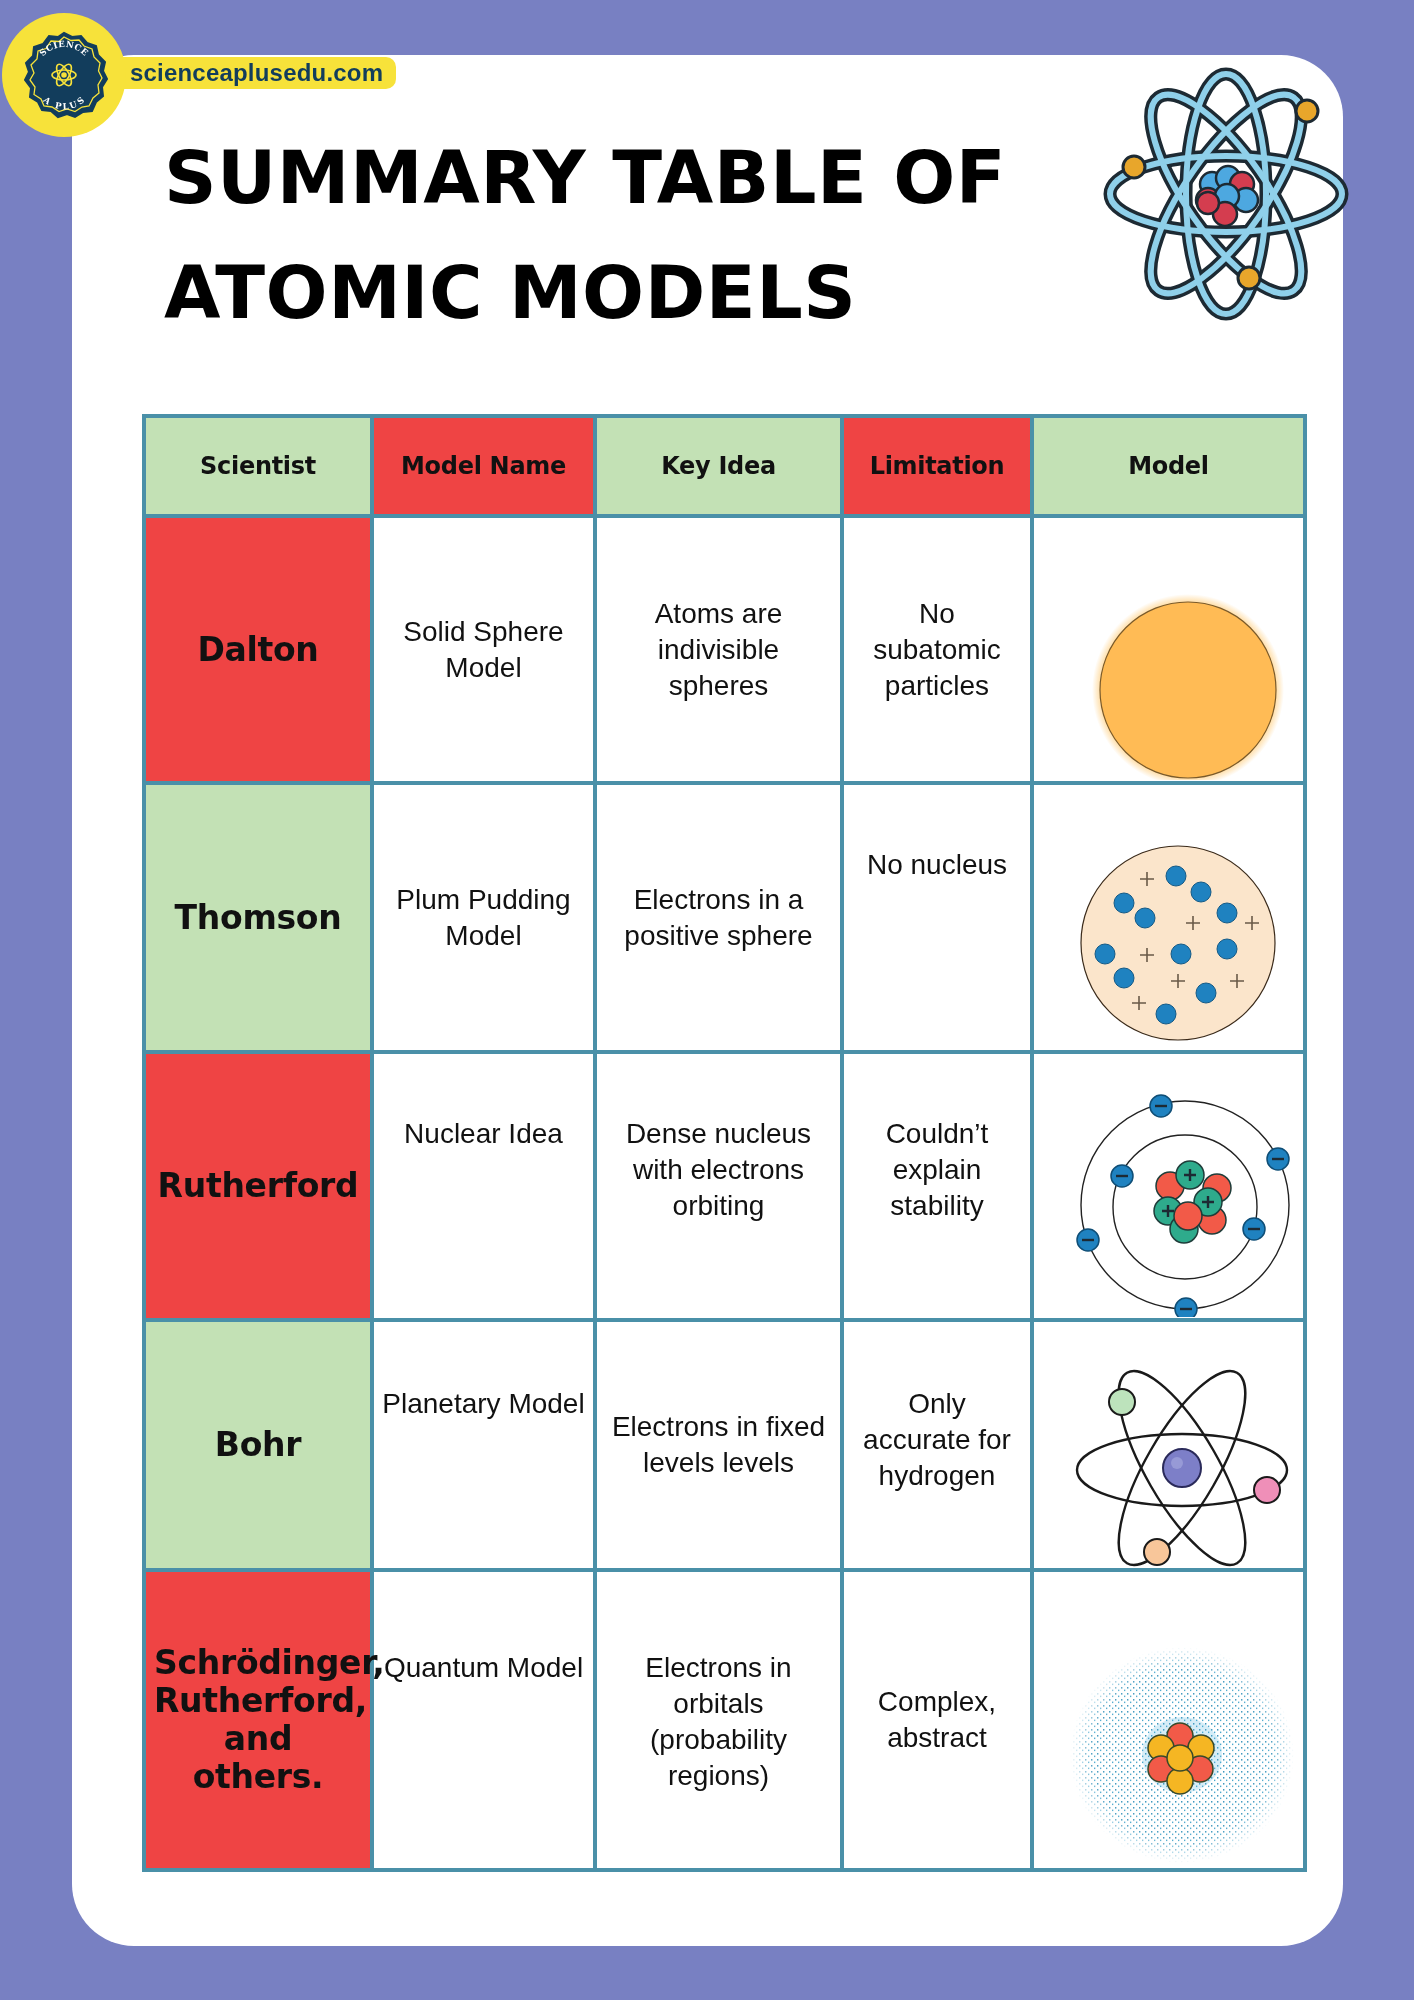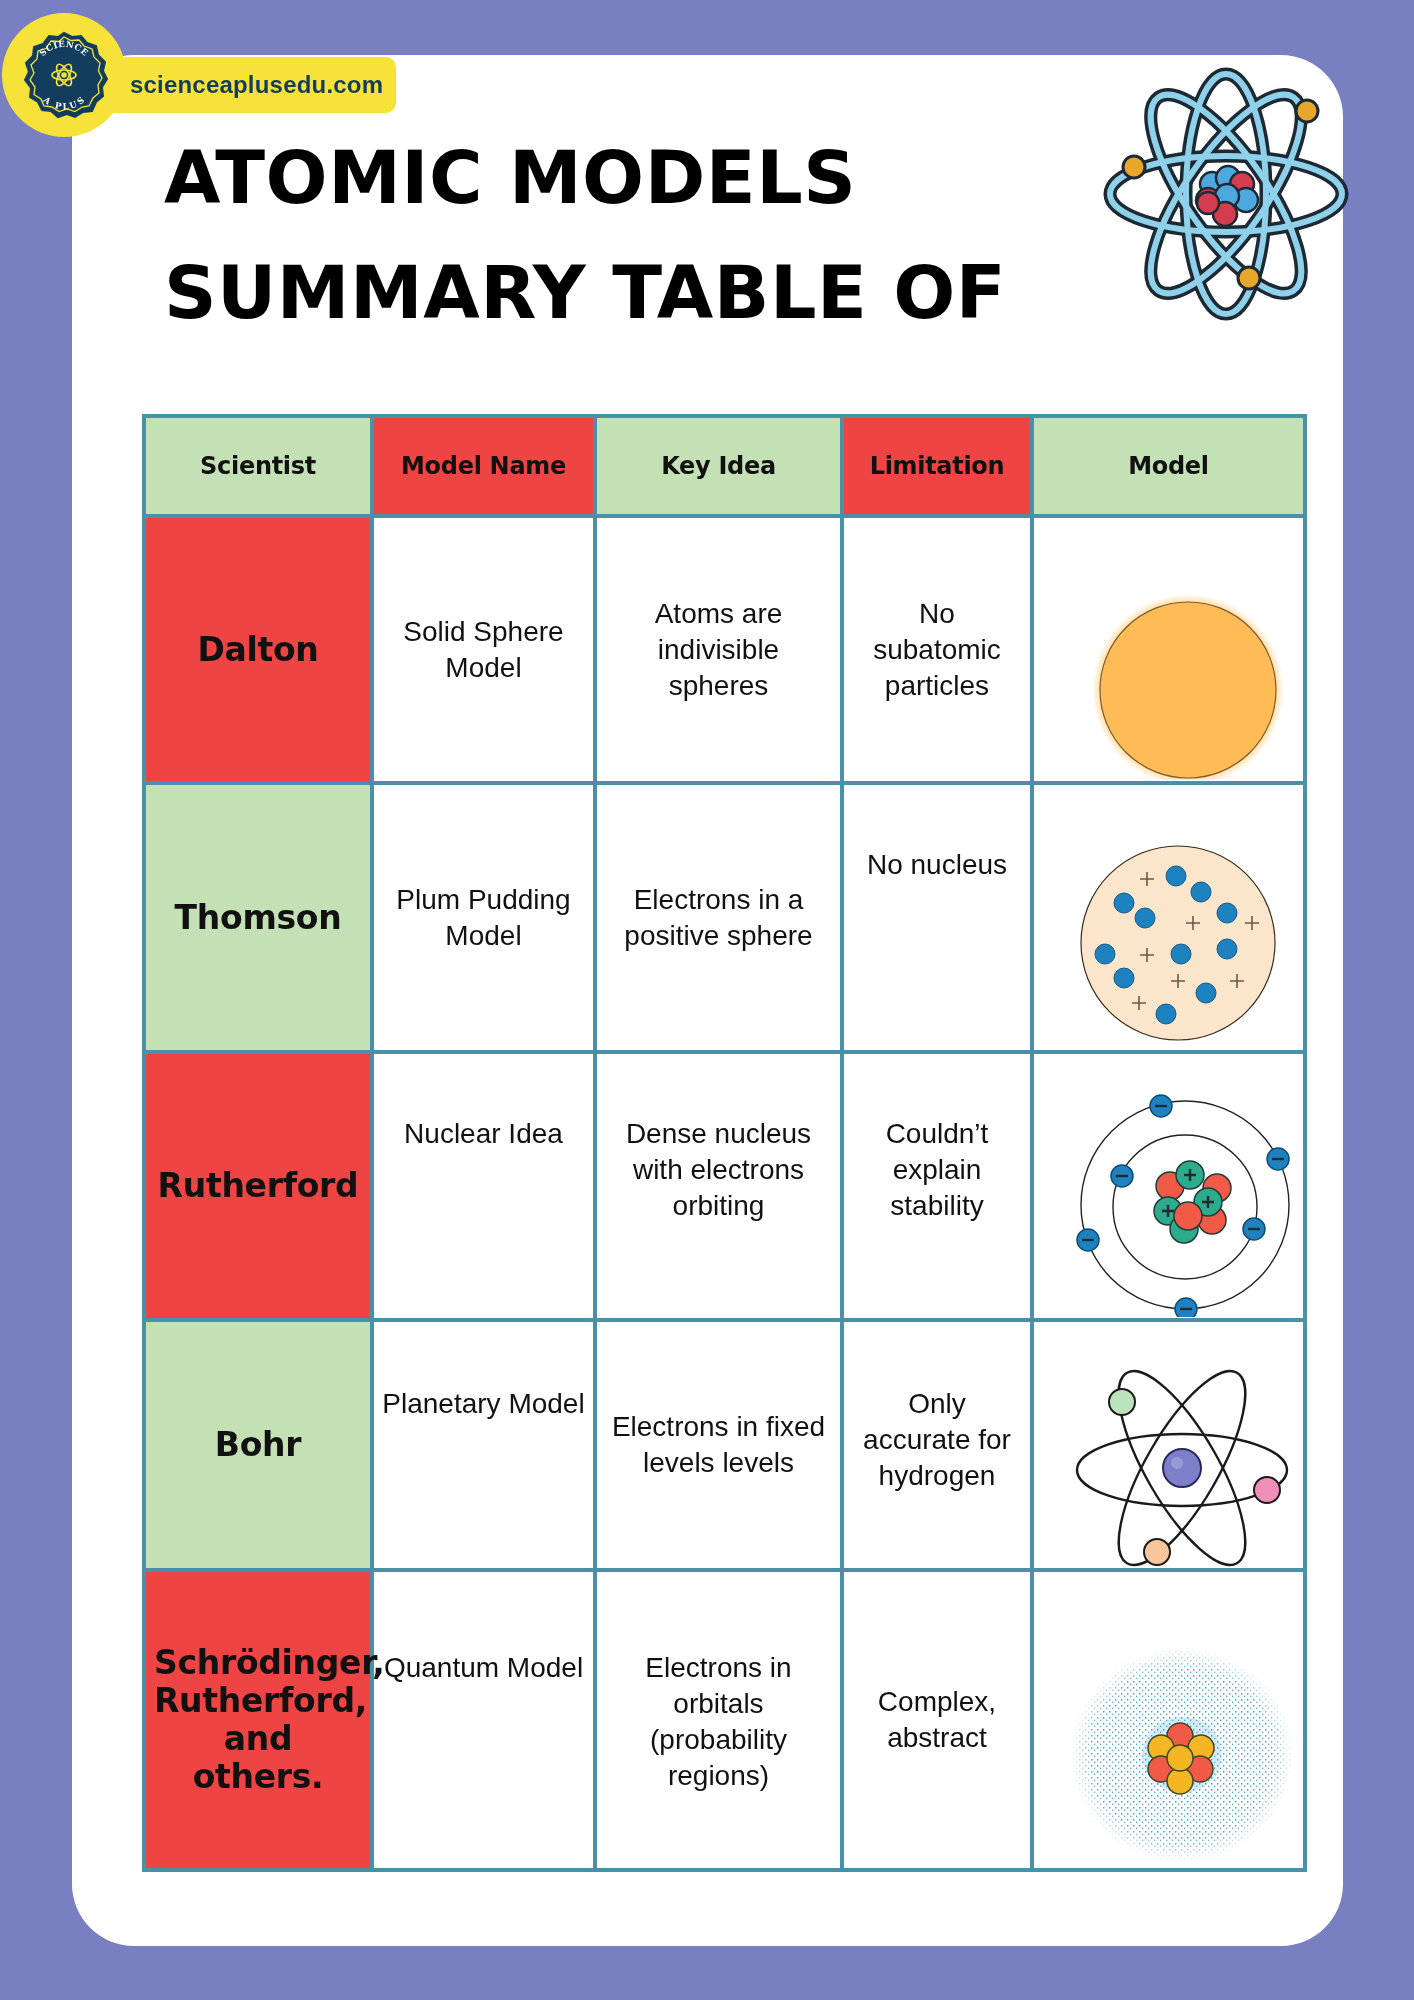--- a/index.html
+++ b/index.html
@@ -13,21 +13,21 @@
     background:#ffffff; border-radius:62px;
   }
   .logo-circle {
     position:absolute; left:2px; top:13px; width:124px; height:124px;
     border-radius:50%; background:#f7e23a; z-index:3;
   }
   .logo-badge {
     position:absolute; left:18px; top:18px; width:88px; height:88px;
   }
   .url-pill {
-    position:absolute; left:108px; top:57px; width:288px; height:56px;
+    position:absolute; left:108px; top:57px; width:288px; height:32px;
     background:#f7e23a; border-radius:0 10px 10px 0; z-index:2;
     display:flex; align-items:center; padding-left:22px; box-sizing:border-box;
     color:#123d5c; font-weight:bold; font-size:24px; letter-spacing:0.2px;
   }
   .title {
     position:absolute; left:164px; top:120px; margin:0;
     font-family:"DejaVu Sans", sans-serif; font-weight:bold;
     font-size:73px; line-height:115px; color:#000; letter-spacing:0.5px;
   }
   .title-line { display:block; white-space:nowrap; }
@@ -88,22 +88,22 @@
     <g stroke="#f7e23a" stroke-width="1.6" fill="none">
       <ellipse cx="44" cy="44" rx="12" ry="5"></ellipse>
       <ellipse cx="44" cy="44" rx="12" ry="5" transform="rotate(60 44 44)"></ellipse>
       <ellipse cx="44" cy="44" rx="12" ry="5" transform="rotate(-60 44 44)"></ellipse>
       <circle cx="44" cy="44" r="2" fill="#f7e23a"></circle>
     </g>
   </svg>
 </div>
 
 <h1 class="title">
+  <span class="title-line">SUMMARY TABLE OF</span>
   <span class="title-line">ATOMIC MODELS</span>
-  <span class="title-line">SUMMARY TABLE OF</span>
 </h1>
 
 <svg class="hero-atom" viewBox="0 0 252 256">
   <g fill="none" stroke-linecap="round">
     <g stroke="#1d2a33" stroke-width="13">
       <ellipse cx="126" cy="128" rx="116" ry="38"></ellipse>
       <ellipse cx="126" cy="128" rx="40" ry="120"></ellipse>
       <ellipse cx="126" cy="128" rx="118" ry="40" transform="rotate(55 126 128)"></ellipse>
       <ellipse cx="126" cy="128" rx="118" ry="40" transform="rotate(-55 126 128)"></ellipse>
     </g>

